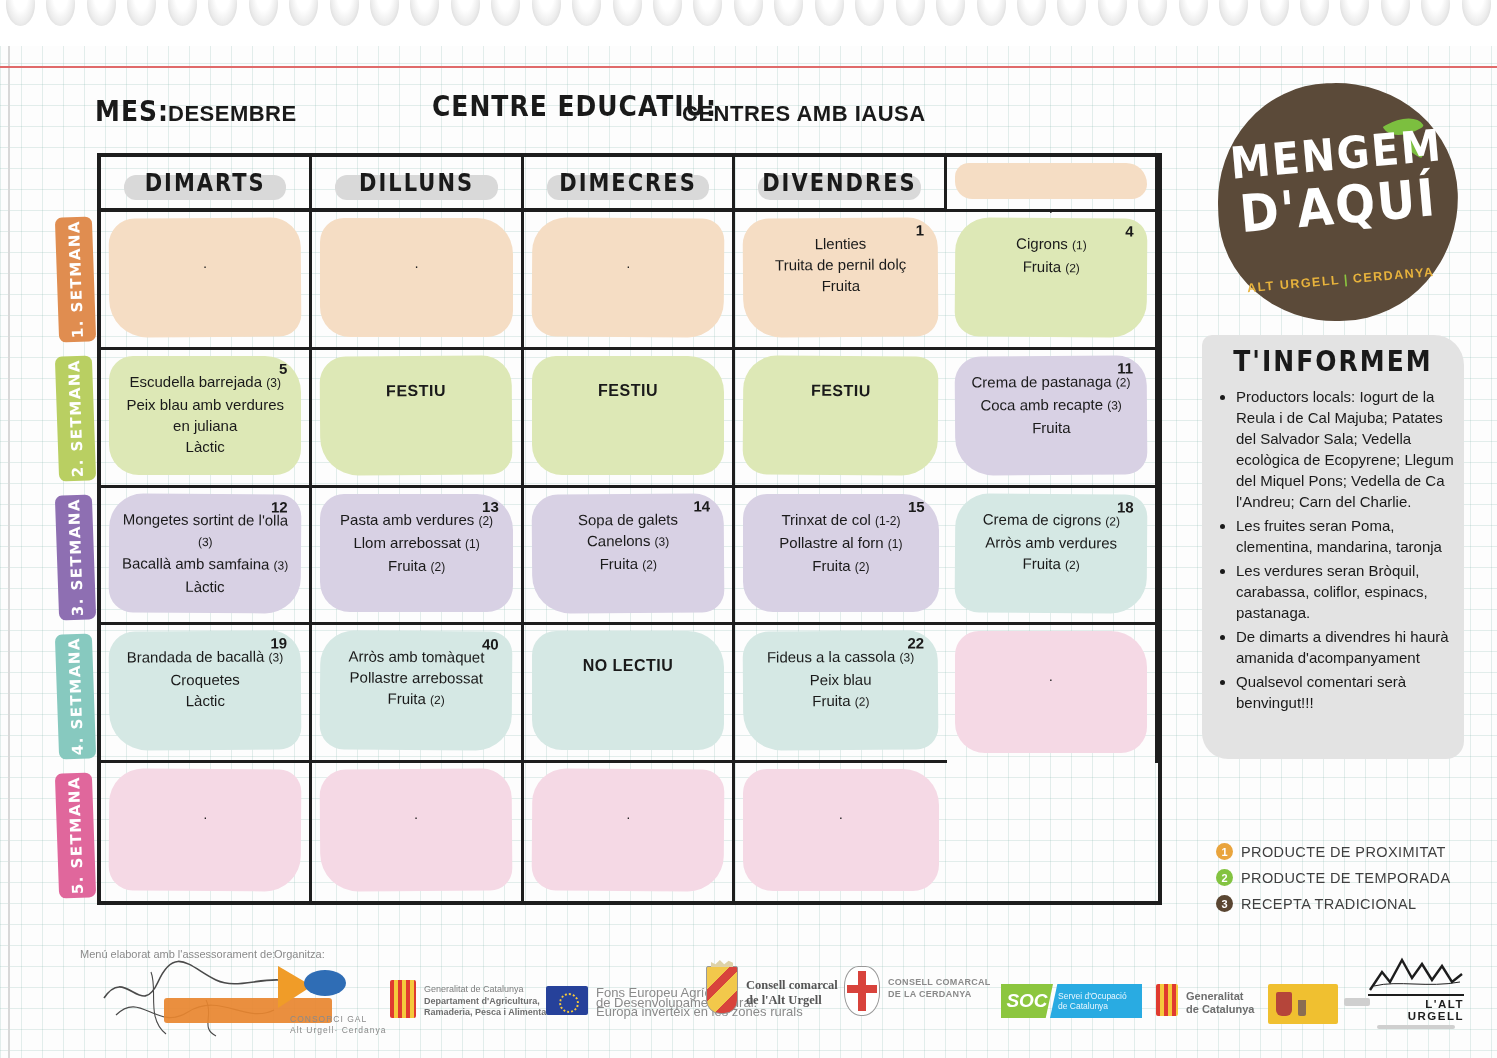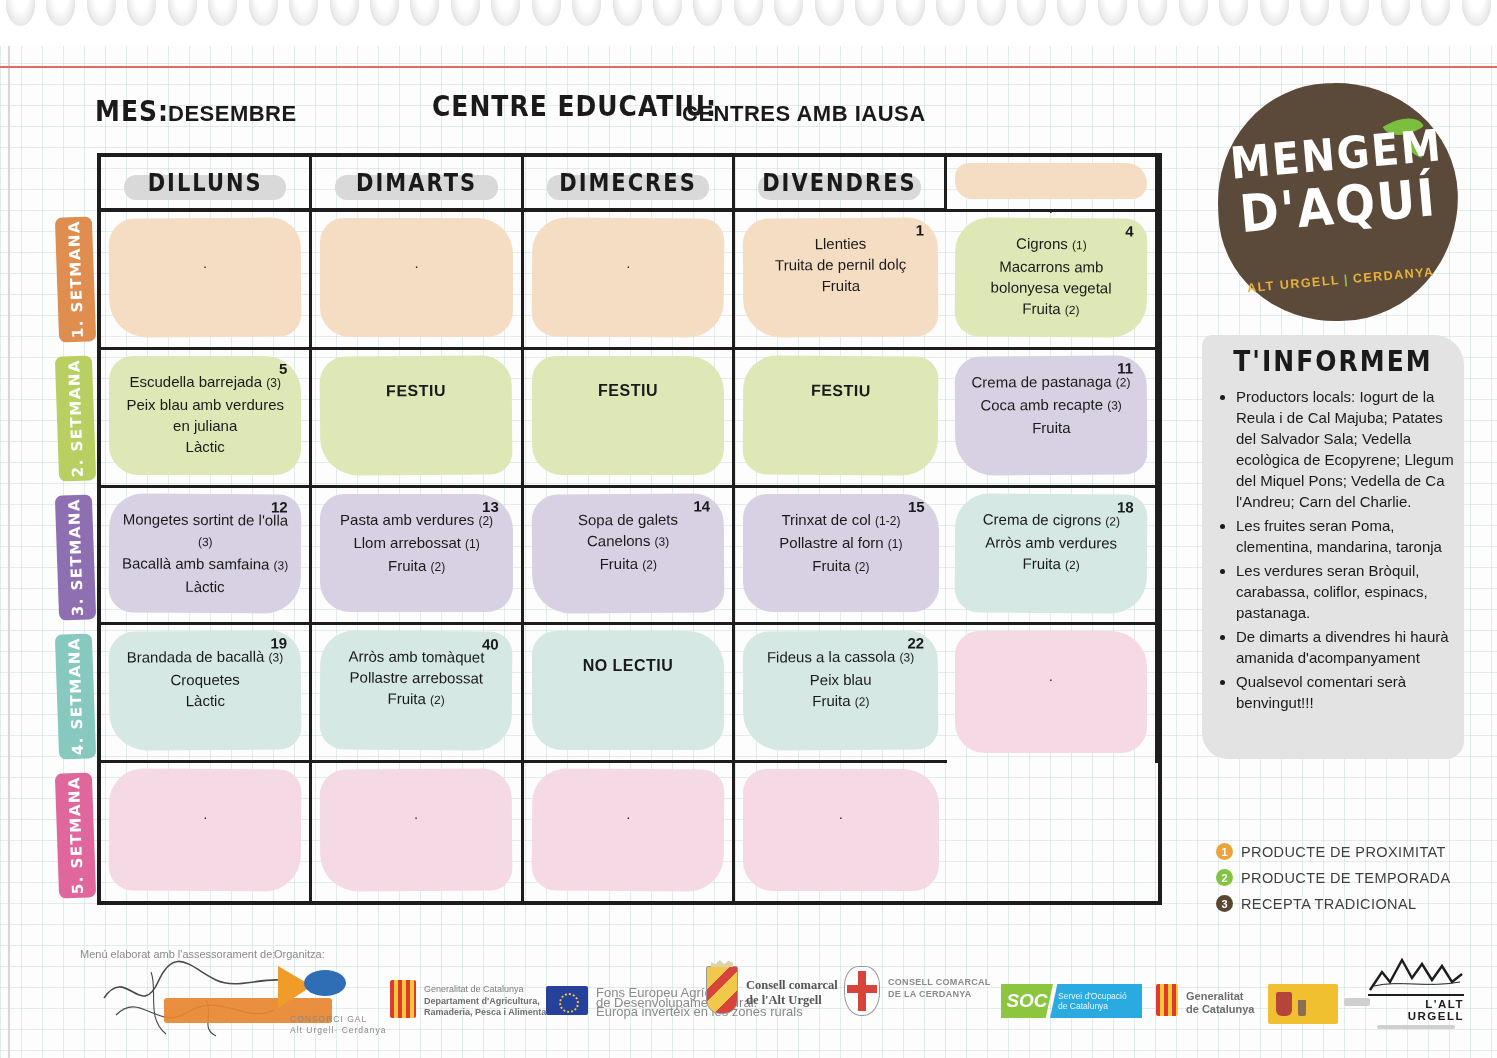--- a/index.html
+++ b/index.html
@@ -146,25 +146,25 @@
   <div class="red-line"></div>
 
   <span class="hdr-label hand" style="left:95px;top:97px;">MES:</span>
   <span class="hdr-value" style="left:168px;top:101px;">DESEMBRE</span>
   <span class="hdr-label hand" style="left:432px;top:92px;">CENTRE EDUCATIU:</span>
   <span class="hdr-value" style="left:682px;top:101px;">CENTRES AMB IAUSA</span>
 
   <div class="grid" id="grid">
       <div class="hcell">
         <div class="hblob"></div>
-        <span class="htext hand">DILLUNS</span>
+        <span class="htext hand">DIMARTS</span>
       </div>
       <div class="hcell">
         <div class="hblob"></div>
-        <span class="htext hand">DIMARTS</span>
+        <span class="htext hand">DILLUNS</span>
       </div>
       <div class="hcell">
         <div class="hblob"></div>
         <span class="htext hand">DIMECRES</span>
       </div>
       <div class="hcell">
         <div class="hblob"></div>
         <span class="htext hand">DIVENDRES</span>
       </div>
       <div class="cell">
@@ -195,21 +195,20 @@
             <div class="mline">Truita de pernil dolç</div>
             <div class="mline">Fruita</div>
           </div>
         </div>
       </div>
       <div class="cell">
         <div class="blob" style="background: rgb(221, 232, 182);">
           <span class="daynum">4</span>
           <div class="menu">
             <div class="mline">Cigrons <span class="paren">(1)</span></div>
-            <div class="mline">Macarrons amb bolonyesa vegetal</div>
             <div class="mline">Fruita <span class="paren">(2)</span></div>
           </div>
         </div>
       </div>
       <div class="cell">
         <div class="blob" style="background: rgb(221, 232, 182);">
           <span class="daynum">5</span>
           <div class="menu">
             <div class="mline">Escudella barrejada <span class="paren">(3)</span></div>
             <div class="mline">Peix blau amb verdures en juliana</div>

